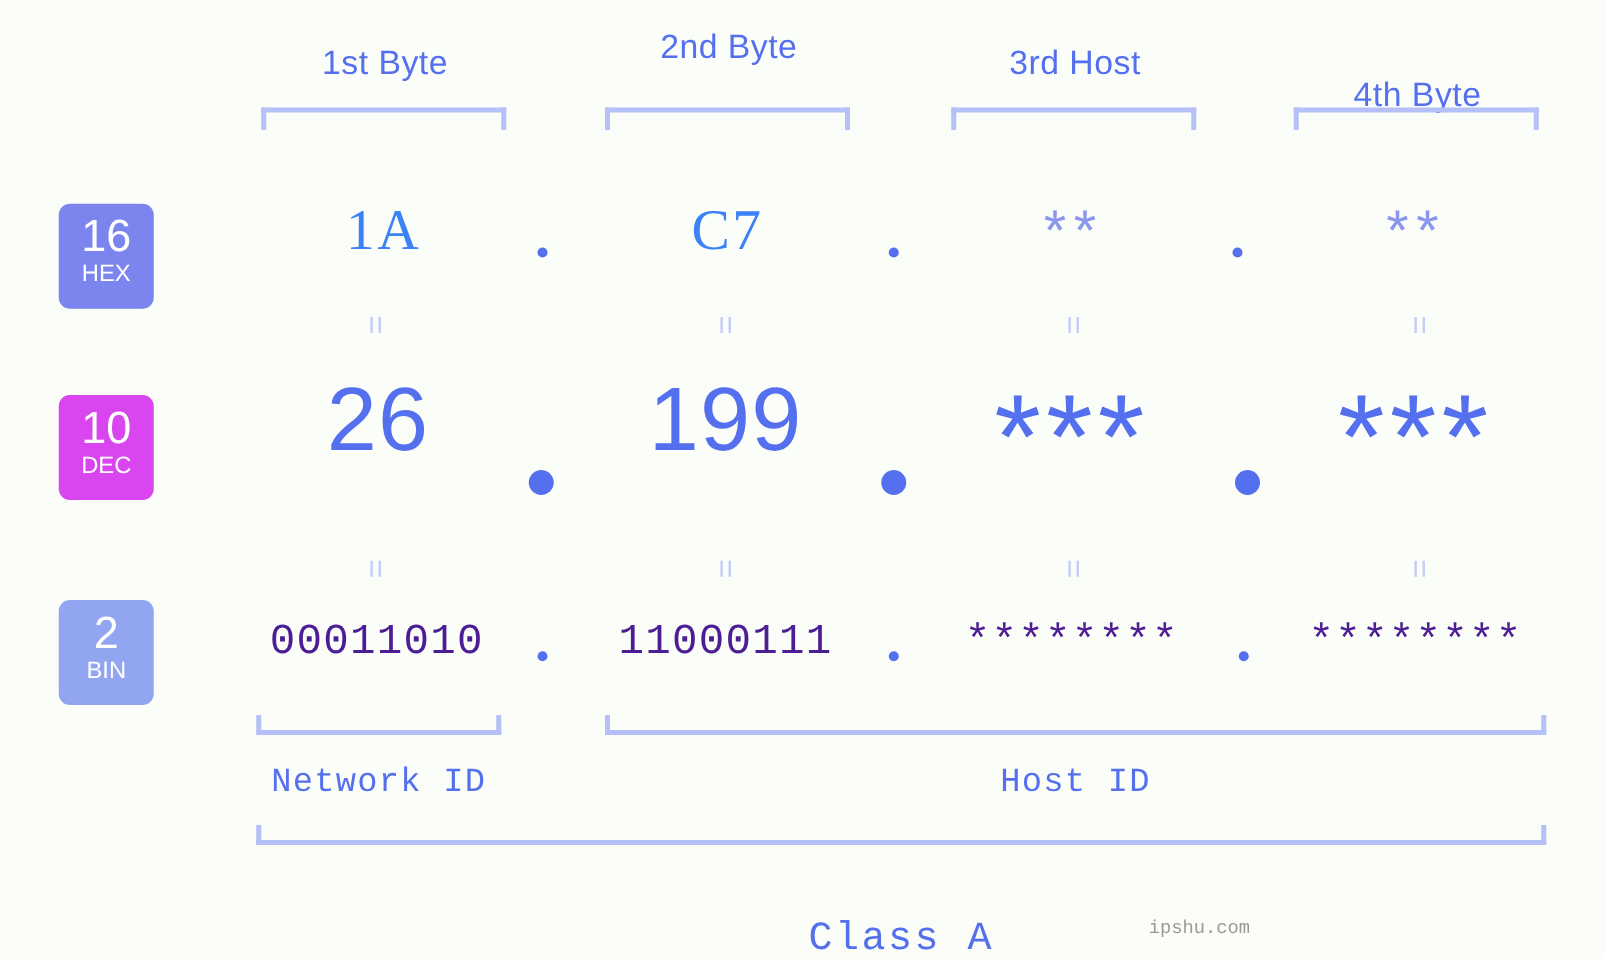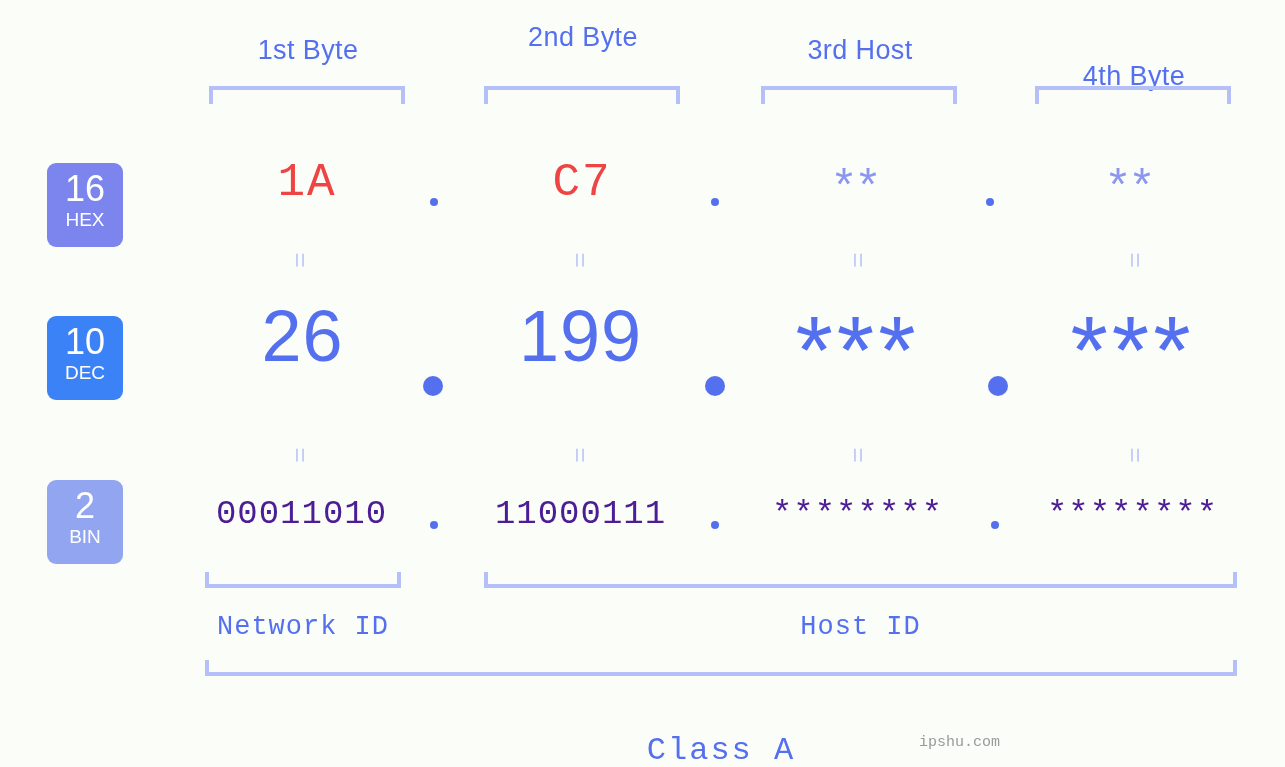--- a/index.html
+++ b/index.html
@@ -46,23 +46,23 @@
   .badge .nm{display:block;font-size:19px;line-height:22px;font-weight:400;}
 
   .cell{
     position:absolute;
     text-align:center;
     white-space:nowrap;
   }
 
   
   .hex-val{
-    color:#ef4444;
+    color:#3b82f6;
     font-size:46px;
-    font-family:Liberation Mono, monospace;
+    font-family:Liberation Serif, serif;
     letter-spacing:2px;
   }
   .hex-star{
     color:#8b96ee;
     font-size:46px;
     font-family:"Liberation Sans", sans-serif;
     letter-spacing:6px;
   }
   
   .dec-val{
@@ -158,21 +158,21 @@
 
   <div class="top-bracket" style="left:209px;top:86px;width:196px;"></div>
   <div class="top-bracket" style="left:484px;top:86px;width:196px;"></div>
   <div class="top-bracket" style="left:761px;top:86px;width:196px;"></div>
   <div class="top-bracket" style="left:1035px;top:86px;width:196px;"></div>
 
   <div class="badge" style="left:47px;top:163px;background:#7b85ed;">
     <span class="num">16</span>
     <span class="nm">HEX</span>
   </div>
-  <div class="badge" style="left:47px;top:316px;background:#3b82f6;">
+  <div class="badge" style="left:47px;top:316px;background:#d946ef;">
     <span class="num">10</span>
     <span class="nm">DEC</span>
   </div>
   <div class="badge" style="left:47px;top:480px;background:#92a5f0;">
     <span class="num">2</span>
     <span class="nm">BIN</span>
   </div>
 
   <div class="cell hex-val" style="left:209px;top:157px;width:196px;">1A</div>
   <div class="cell hex-val" style="left:484px;top:157px;width:196px;">C7</div>

